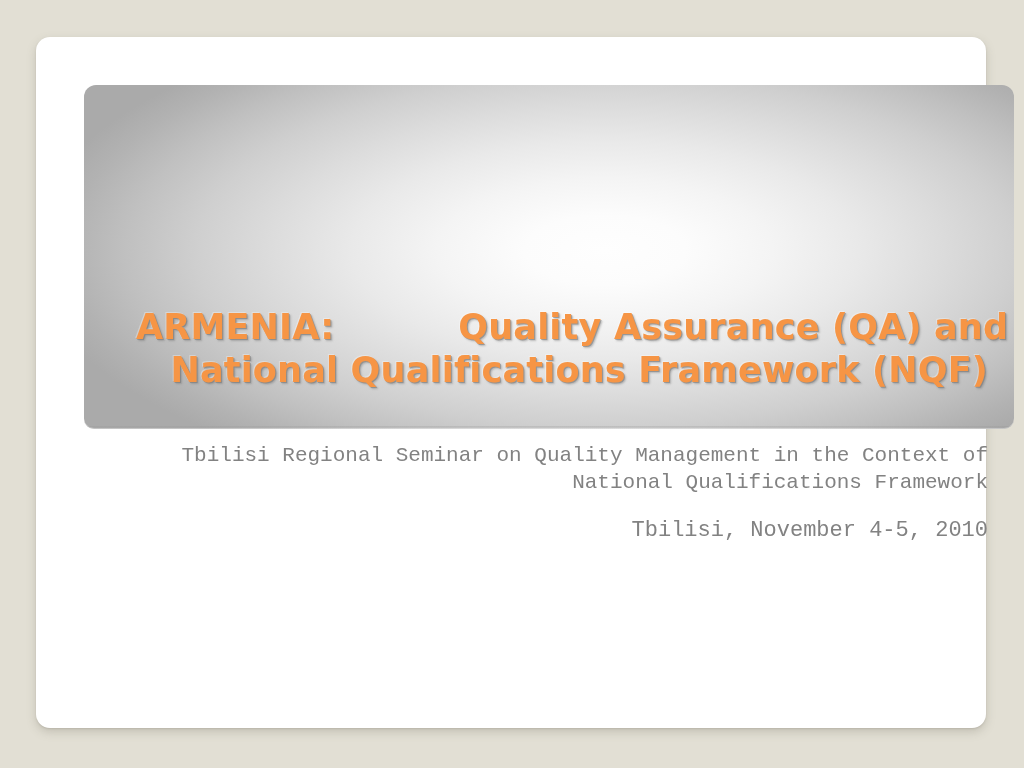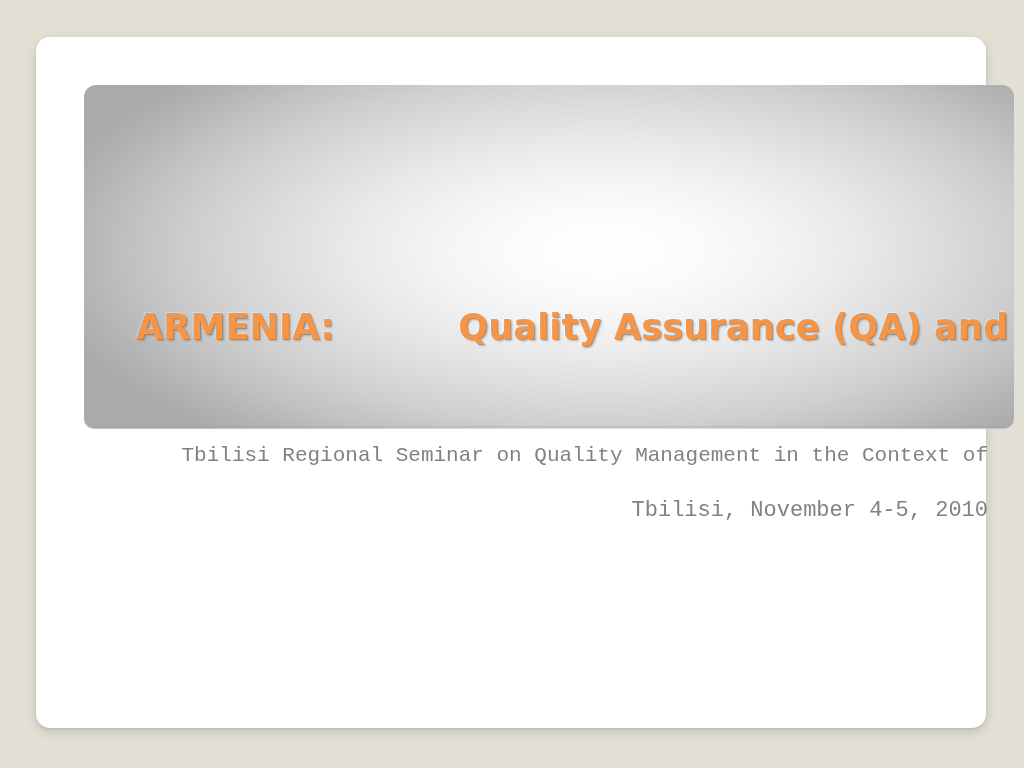--- a/index.html
+++ b/index.html
@@ -117,37 +117,39 @@
     font-size: 21px;
     line-height: 1.30;
   }
 
   .subtitle-line {
     display: block;
   }
 
   .subtitle-date {
     display: block;
-    margin-top: 28px;
+    margin-top: 20px;
     font-size: 22px;
     color: #828282;
   }
 </style>
 </head>
 <body>
 
 <div class="slide-stage">
 
   <div class="slide-page">
 
     <div class="title-art"></div>
 
     <div class="title-block">
       <span class="title-line line-1">ARMENIA:          Quality Assurance (QA) and</span>
+      <span class="title-line line-2">National Qualifications Framework (NQF)</span>
     </div>
 
     <div class="subtitle-block">
       <span class="subtitle-line">Tbilisi Regional Seminar on Quality Management in the Context of</span>
+      <span class="subtitle-line">National Qualifications Framework</span>
       <span class="subtitle-date">Tbilisi, November 4-5, 2010</span>
     </div>
 
   </div>
 </div>
 
 </body></html>

